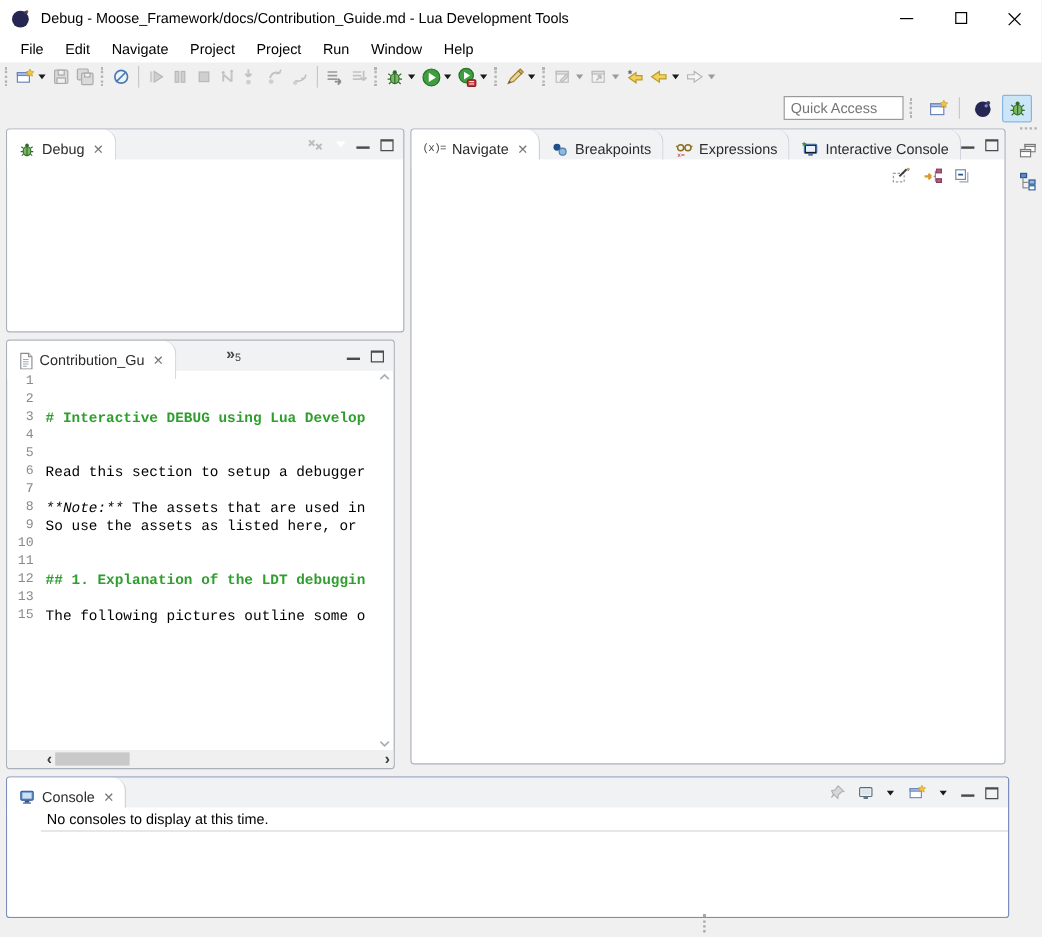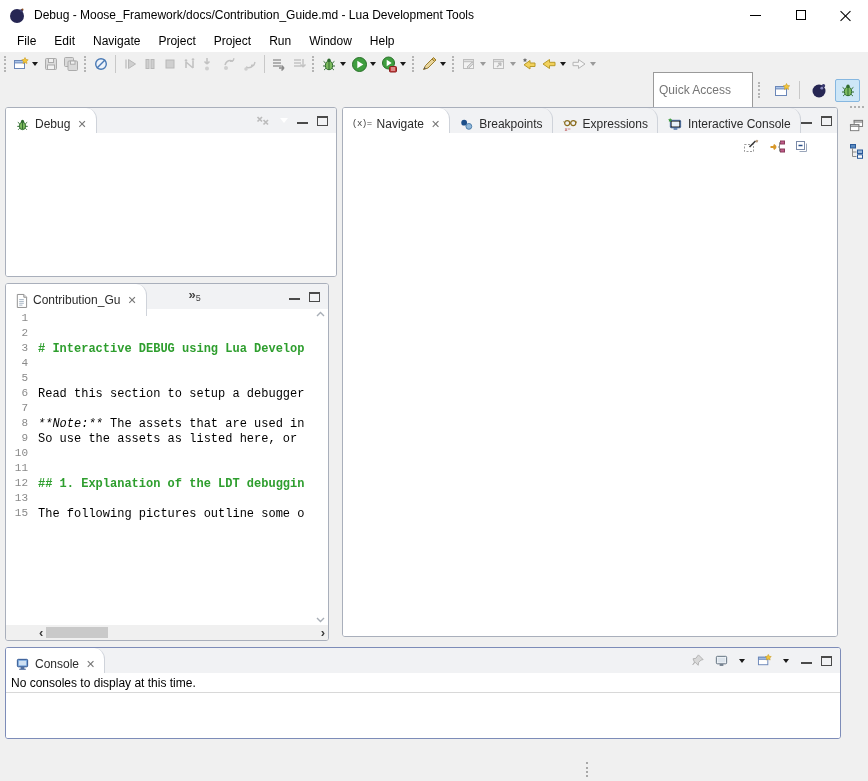--- a/index.html
+++ b/index.html
@@ -24,21 +24,21 @@
 
   
   .toolbar1 { position:absolute; left:0; top:52px; width:868px; height:24px; display:flex; align-items:center; padding-left:1px; }
   .toolbar2 { position:absolute; left:0; top:76px; width:868px; height:28px; display:flex; align-items:center; justify-content:flex-end; padding-right:8px; }
   .tbtn { height:22px; min-width:20px; padding:0 1px; display:flex; align-items:center; justify-content:center; }
   .tbtn svg { display:block; }
   .caret { width:0; height:0; border-left:3px solid transparent; border-right:3px solid transparent; border-top:4px solid #1a1a1a; margin:0 3px 0 1px; }
   .caret.dis { border-top-color:#9a9a9a; }
   .sep-dot { width:4px; height:16px; border-left:2px dotted #b4b4b4; margin:0 3px; }
   .sep-line { width:1px; height:18px; background:#c8c8c8; margin:0 4px; }
-  .qa-input { width:100px; height:36px; border:1px solid #9a9a9a; background:#fff; color:#a16207; font-family:"Liberation Sans",sans-serif; font-size:12px; padding:0 5px; }
+  .qa-input { width:100px; height:20px; border:1px solid #9a9a9a; background:#fff; color:#a16207; font-family:"Liberation Sans",sans-serif; font-size:12px; padding:0 5px; }
   .persp-btn { width:25px; height:23px; display:flex; align-items:center; justify-content:center; margin-left:3px; border:1px solid transparent; }
   .persp-btn.selected { background:var(--sel-bg); border:1px solid #86b7e0; border-radius:2px; }
 
   
   .workbench { position:absolute; left:0; top:104px; width:868px; height:653px; }
   .vpanel { position:absolute; border:1px solid #a9afbb; border-radius:3px; background:#fff; overflow:hidden; display:flex; flex-direction:column; }
   .vtabs { height:25px; background:#f1f2f4; display:flex; align-items:stretch; flex:0 0 auto; }
   .vtab { display:flex; align-items:center; gap:5px; padding:16px 9px; color:#2b2b2b; border-right:1px solid #cfd3da; border-top-right-radius:11px; white-space:nowrap; }
   .vtab.active { background:#fff; }
   .vtab-x { color:#777; font-size:11px; margin-left:2px; }
@@ -66,22 +66,22 @@
   .ed-line .ln { width:32px; flex:0 0 auto; text-align:right; padding-right:10px; color:#8a8a8a; font-size:11px; }
   .ed-line .code { flex:1; white-space:pre; color:#000;margin-top:16px; }
   .ed-line .code.heading { color:var(--green); font-weight:bold; }
   .ed-line.current .code { background:var(--curline); }
   .vscroll { width:15px; flex:0 0 auto; display:flex; flex-direction:column; align-items:center; justify-content:space-between; padding:2px 0; }
   .hscroll { height:15px; flex:0 0 auto; background:#f0f0f0; display:flex; align-items:center; }
   .hs-arrow { color:#3a3a3a; font-size:13px; font-weight:bold; line-height:11px; padding:0 3px; }
   .hs-spacer-l { width:30px; } .hs-thumb { width:62px; height:11px; background:#c9c9c9; } .hs-flex { flex:1; }
 
   
-  .console-panel { left:5px; top:543px; width:836px; height:92px; border-color:#7d8cb8; }
-  .console-msg { padding:3px 5px 2px 5px; border-bottom:1px solid #d8d8d8; }
+  .console-panel { left:5px; top:543px; width:836px; height:118px; border-color:#7d8cb8; }
+  .console-msg { padding:3px 5px 2px 5px; border-bottom:1px solid #d8d8d8;margin-left:28px; }
 
   
   .right-strip { position:absolute; left:845px; top:0; width:23px; height:653px; display:flex; flex-direction:column; align-items:center; gap:10px; padding-top:2px; }
   .strip-dots { width:14px; height:3px; border-top:2px dotted #b0b0b0; }
 
   
   .statusbar { position:absolute; left:0; top:757px; width:868px; height:24px; }
   .status-handle { position:absolute; left:586px; top:5px; height:15px; width:2px; border-left:2px dotted #a8a8a8; }
 
   .mono-icon { font-family:"Liberation Mono",monospace; }

